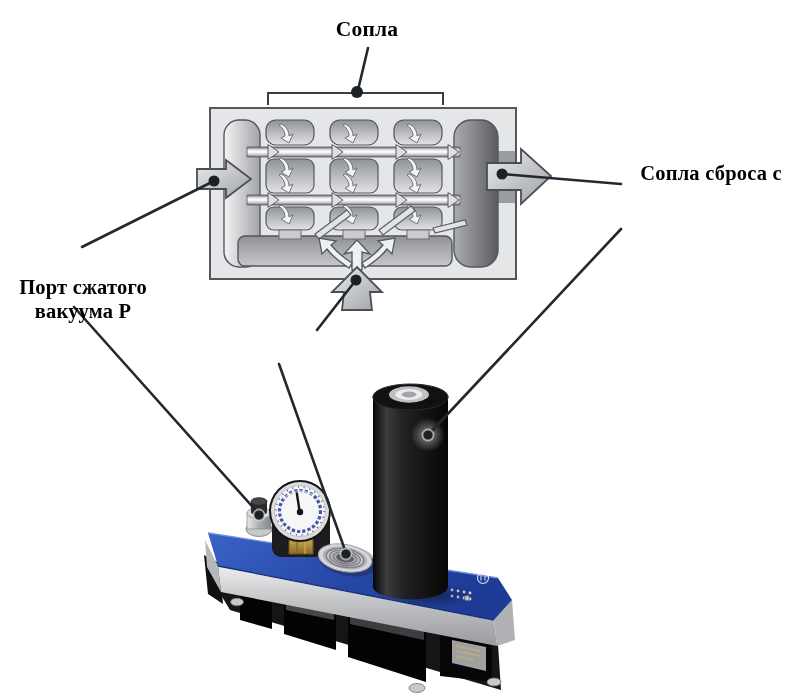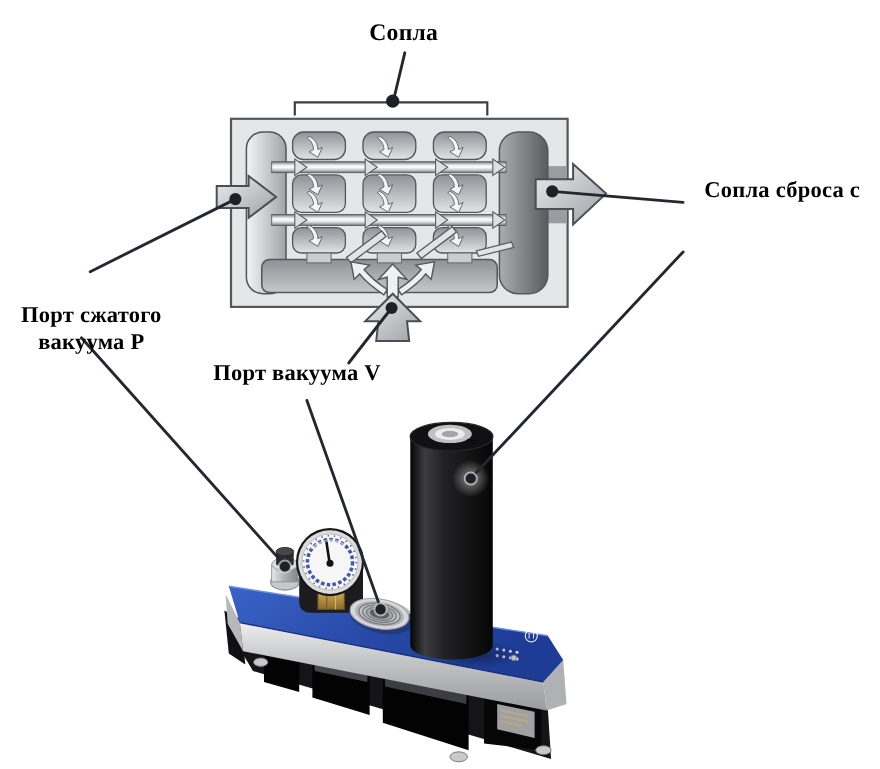--- a/index.html
+++ b/index.html
@@ -312,17 +312,14 @@
 
 <div class="lbl" id="lbl-pressure">
   <span>Порт сжатого</span>
   <span>вакуума P</span>
 </div>
 
 <div class="lbl" id="lbl-exhaust">
   <span>Сопла сброса с</span>
 </div>
 
-<div class="lbl" id="lbl-vacuum">
-  <span>Порт вакуума V</span>
+
 </div>
 
-</div>
-
 </body></html>

